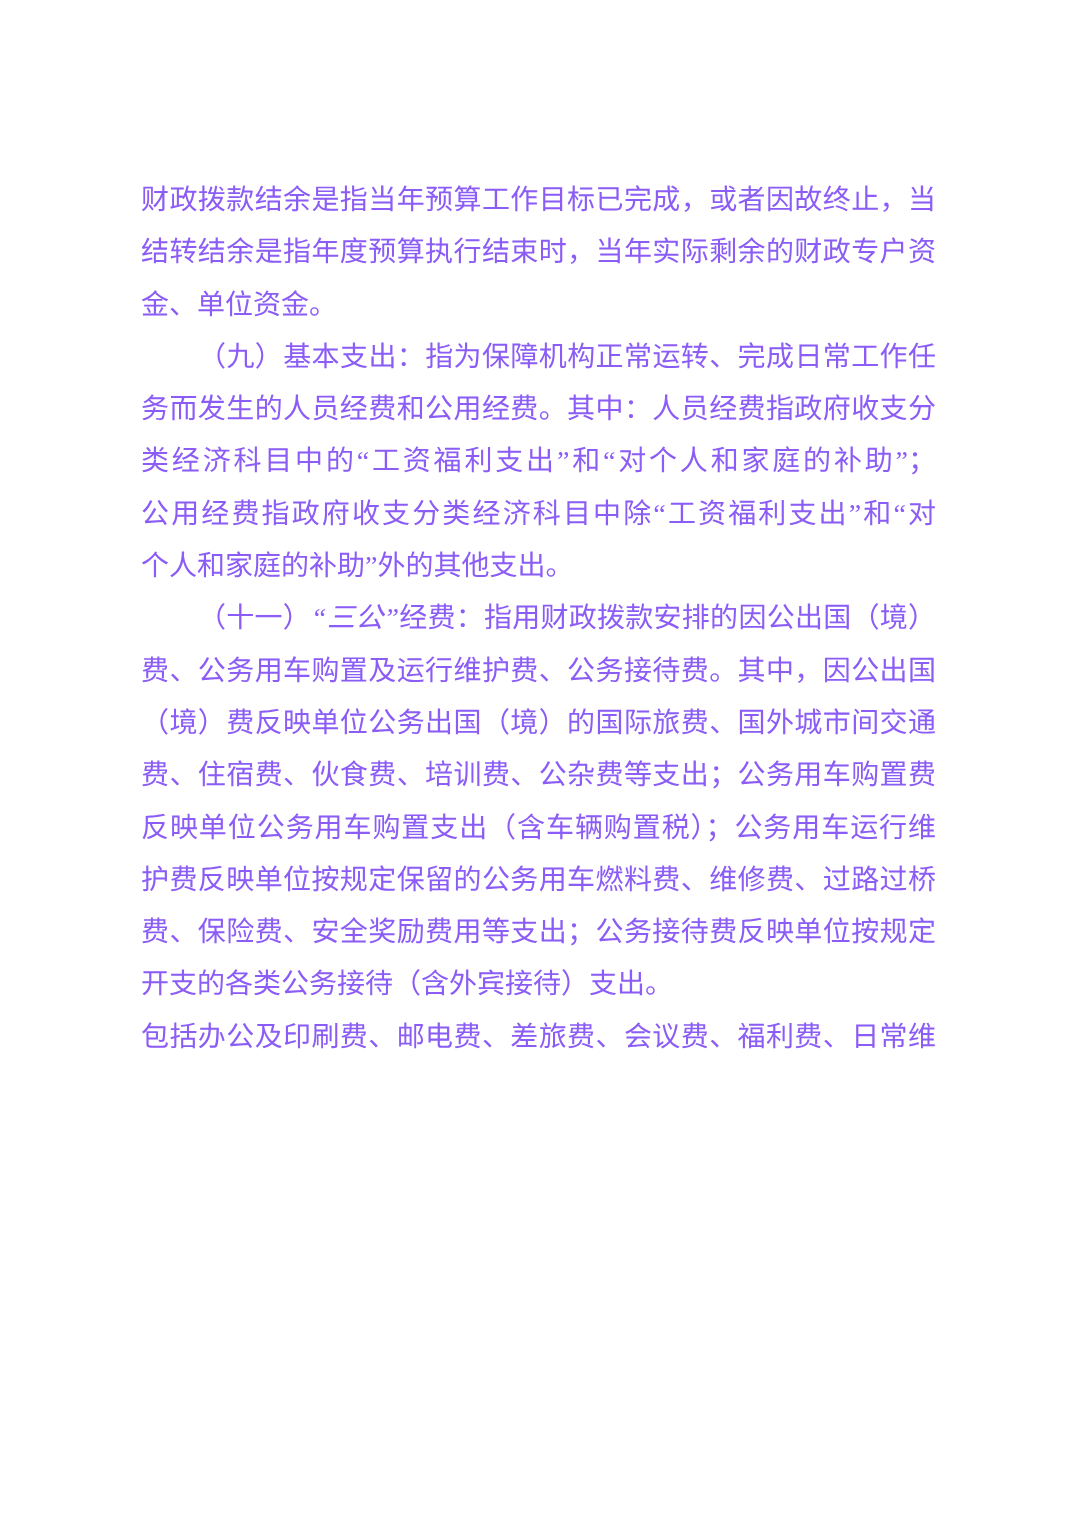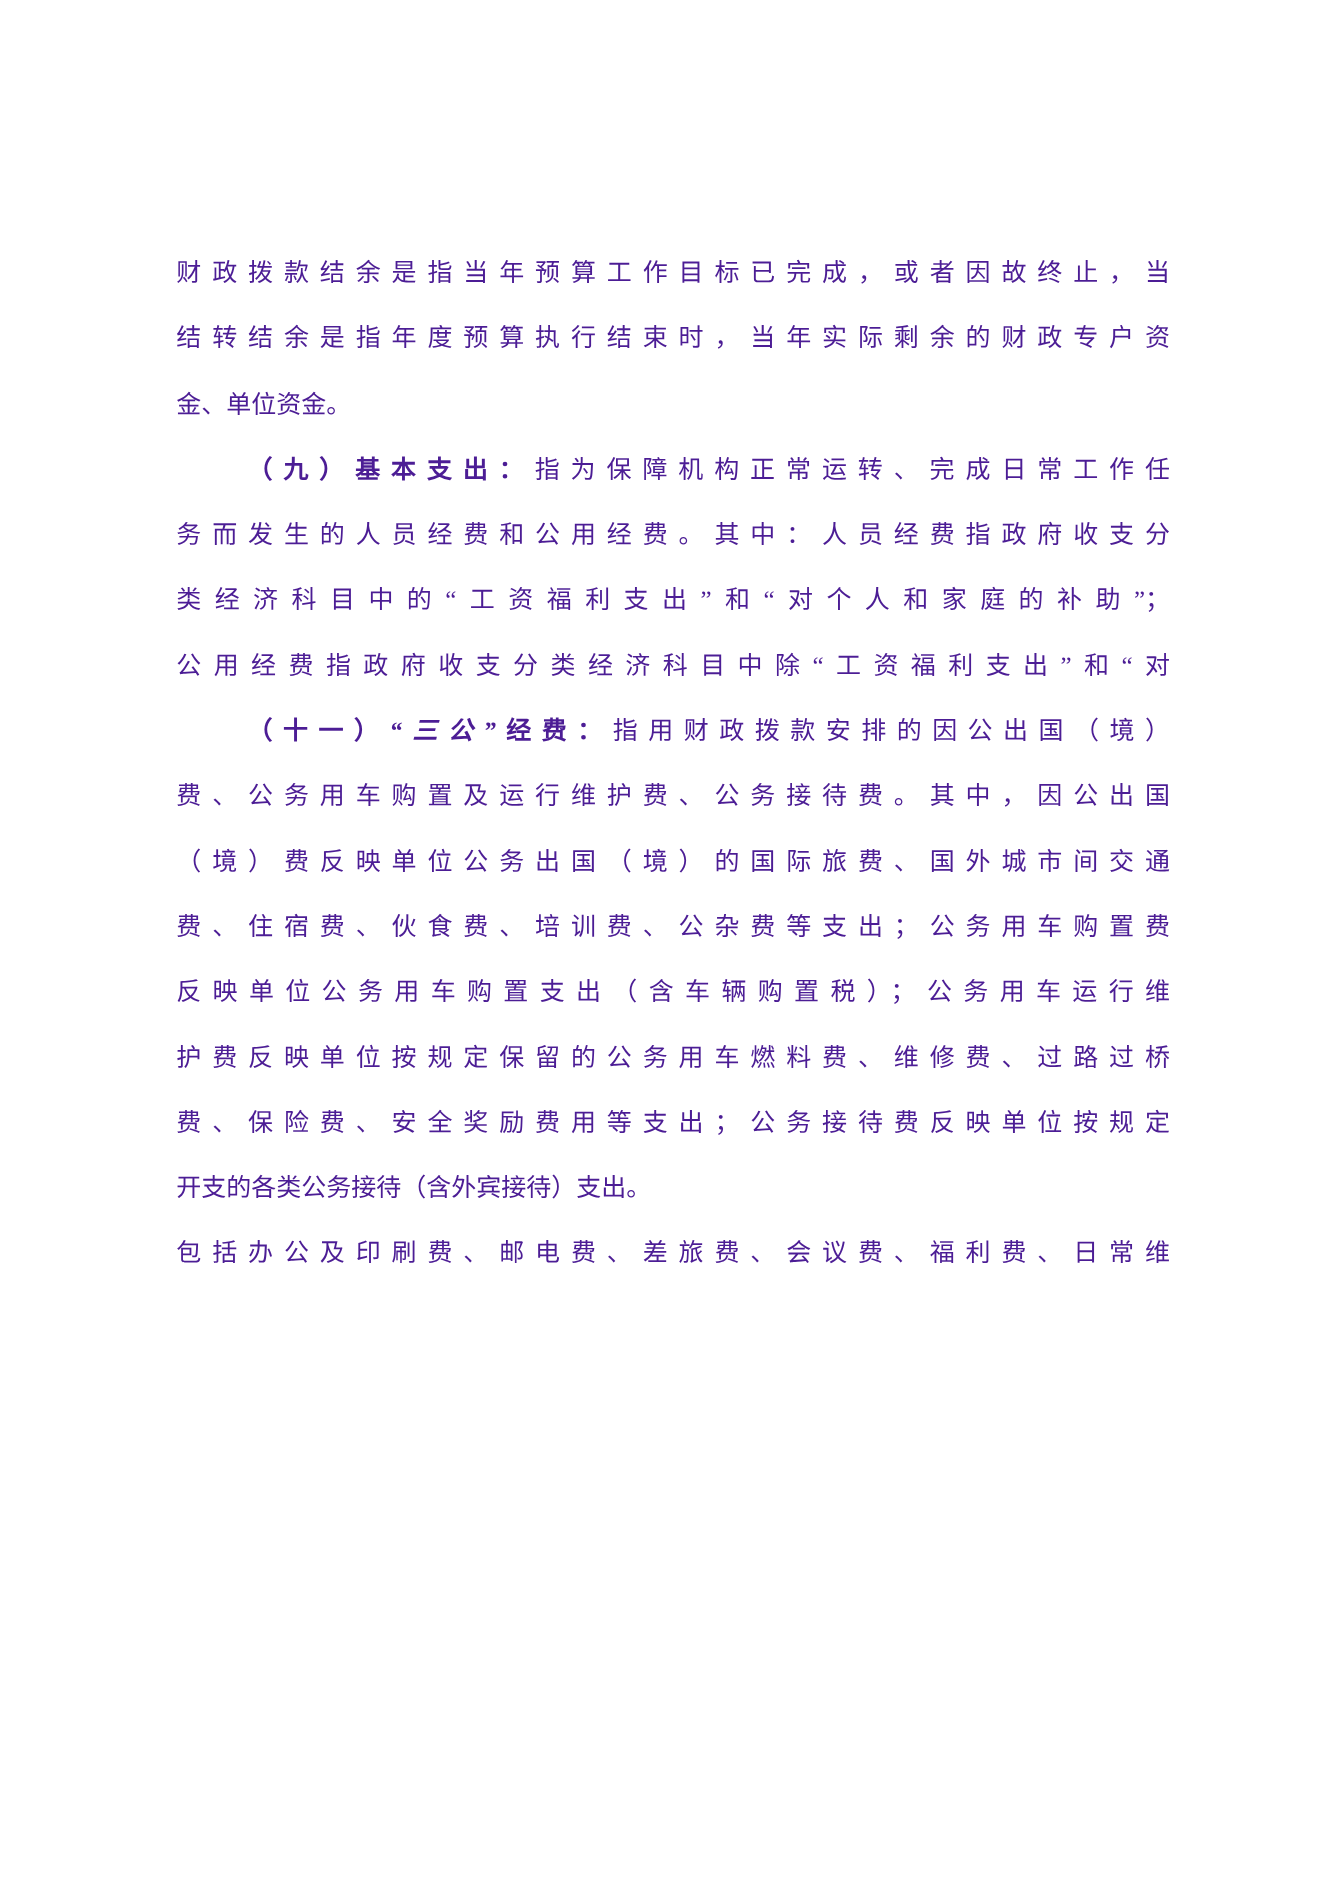--- a/index.html
+++ b/index.html
@@ -15,64 +15,65 @@
   .page {
     position: relative;
     width: 1074px;
     height: 1520px;
     background: #ffffff;
     overflow: hidden;
   }
   .doc-body {
     position: absolute;
     left: 141px;
-    top: 193px;
+    top: 174px;
     width: 795px;
-    font-size: 20px;
+    font-size: 28px;
     line-height: 52.3px;
-    color: #4c1d95;
+    color: #8b5cf6;
   }
   .paragraph {
     margin: 0;
     padding: 0;
   }
   .line {
     height: 52.3px;
     text-align: justify;
     text-align-last: justify;
     white-space: nowrap;
   }
   .line.last {
     text-align-last: left;
   }
   .line.indent {
     padding-left: 57px;
   }
   .bold {
-    font-weight: 700;
+    font-weight: 400;
   }
   .italic {
     font-style: italic;
   }
 </style>
 </head>
 <body>
 
 <div class="page">
   <div class="doc-body">
       <div class="paragraph">
         <div class="line"><span class="">财政拨款结余是指当年预算工作目标已完成，或者因故终止，当</span></div>
         <div class="line"><span class="">结转结余是指年度预算执行结束时，当年实际剩余的财政专户资</span></div>
         <div class="line last"><span class="">金、单位资金。</span></div>
       </div>
       <div class="paragraph">
         <div class="line indent"><span class="bold">（九）基本支出：</span><span class="">指为保障机构正常运转、完成日常工作任</span></div>
         <div class="line"><span class="">务而发生的人员经费和公用经费。其中：人员经费指政府收支分</span></div>
         <div class="line"><span class="">类经济科目中的“工资福利支出”和“对个人和家庭的补助”；</span></div>
         <div class="line"><span class="">公用经费指政府收支分类经济科目中除“工资福利支出”和“对</span></div>
+        <div class="line last"><span class="">个人和家庭的补助”外的其他支出。</span></div>
       </div>
       <div class="paragraph">
       </div>
       <div class="paragraph">
         <div class="line indent"><span class="bold">（十一）</span><span class="bold italic">“三公”</span><span class="bold">经费：</span><span class="">指用财政拨款安排的因公出国（境）</span></div>
         <div class="line"><span class="">费、公务用车购置及运行维护费、公务接待费。其中，因公出国</span></div>
         <div class="line"><span class="">（境）费反映单位公务出国（境）的国际旅费、国外城市间交通</span></div>
         <div class="line"><span class="">费、住宿费、伙食费、培训费、公杂费等支出；公务用车购置费</span></div>
         <div class="line"><span class="">反映单位公务用车购置支出（含车辆购置税）；公务用车运行维</span></div>
         <div class="line"><span class="">护费反映单位按规定保留的公务用车燃料费、维修费、过路过桥</span></div>

